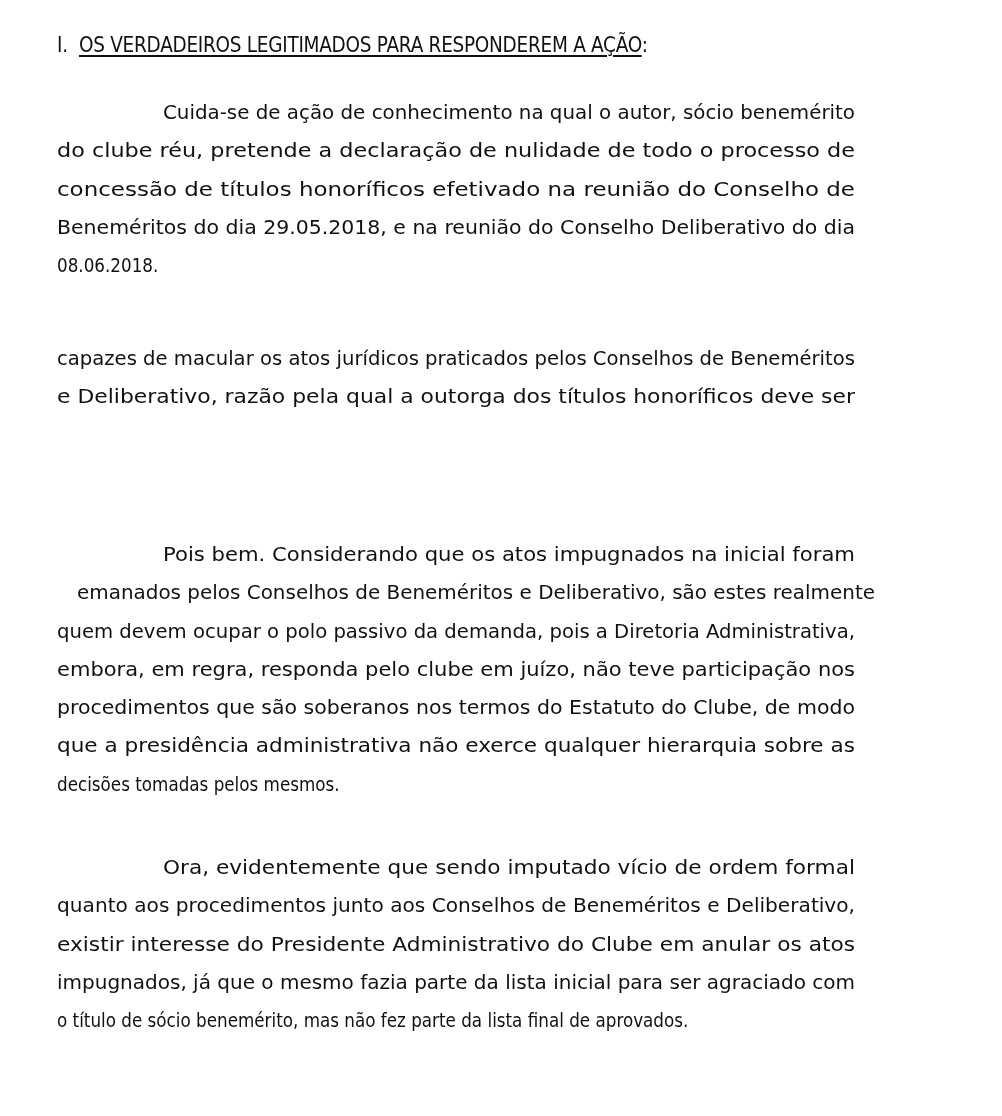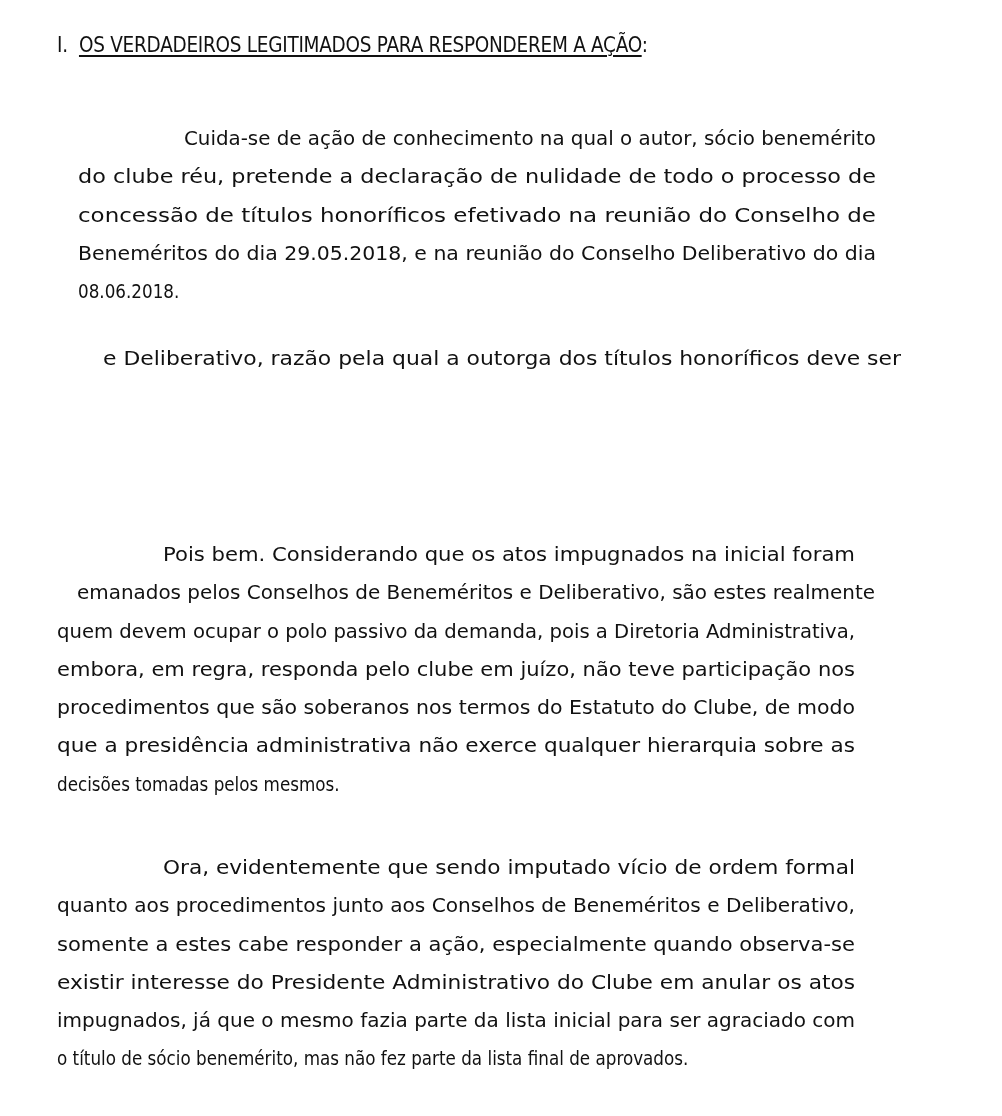--- a/index.html
+++ b/index.html
@@ -25,44 +25,44 @@
 </head>
 <body>
 
 <div class="page">
 
   <div class="heading">
     <span>I.</span>&nbsp;
     <span class="u">OS VERDADEIROS LEGITIMADOS PARA RESPONDEREM A AÇÃO</span><span>:</span>
   </div>
 
-  <div class="para" style="top:120px;margin-left:21px;">
+  <div class="para" style="top:94px;">
     <span class="line indent" style="text-align-last: left;"><span style="display: inline-block; white-space: nowrap; transform-origin: left center; transform: scaleX(1.0177);">Cuida-se de ação de conhecimento na qual o autor, sócio benemérito</span></span>
     <span class="line" style="text-align-last: left;"><span style="display: inline-block; white-space: nowrap; transform-origin: left center; transform: scaleX(1.1448);">do clube réu, pretende a declaração de nulidade de todo o processo de</span></span>
     <span class="line" style="text-align-last: left;"><span style="display: inline-block; white-space: nowrap; transform-origin: left center; transform: scaleX(1.1772);">concessão de títulos honoríficos efetivado na reunião do Conselho de</span></span>
     <span class="line" style="text-align-last: left;"><span style="display: inline-block; white-space: nowrap; transform-origin: left center; transform: scaleX(1.049);">Beneméritos do dia 29.05.2018, e na reunião do Conselho Deliberativo do dia</span></span>
     <span class="line last" style="text-align-last: left;"><span style="display: inline-block; white-space: nowrap; transform-origin: left center; transform: scaleX(0.86);">08.06.2018.</span></span>
   </div>
 
   <div class="para" style="top:340px;">
-    <span class="line" style="text-align-last: left; margin-left: 46px;"><span style="display: inline-block; white-space: nowrap; transform-origin: left center; transform: scaleX(1.1222);">e Deliberativo, razão pela qual a outorga dos títulos honoríficos deve ser</span></span>
+    <span class="line" style="text-align-last: left;"><span style="display: inline-block; white-space: nowrap; transform-origin: left center; transform: scaleX(1.0058);">capazes de macular os atos jurídicos praticados pelos Conselhos de Beneméritos</span></span>
+    <span class="line" style="text-align-last: left;"><span style="display: inline-block; white-space: nowrap; transform-origin: left center; transform: scaleX(1.1222);">e Deliberativo, razão pela qual a outorga dos títulos honoríficos deve ser</span></span>
   </div>
 
   <div class="para" style="top:536px;">
     <span class="line indent" style="text-align-last: left;"><span style="display: inline-block; white-space: nowrap; transform-origin: left center; transform: scaleX(1.0846);">Pois bem. Considerando que os atos impugnados na inicial foram</span></span>
     <span class="line" style="text-align-last: left; margin-left: 20px;"><span style="display: inline-block; white-space: nowrap; transform-origin: left center; transform: scaleX(1.0225);">emanados pelos Conselhos de Beneméritos e Deliberativo, são estes realmente</span></span>
     <span class="line" style="text-align-last: left;"><span style="display: inline-block; white-space: nowrap; transform-origin: left center; transform: scaleX(1.0066);">quem devem ocupar o polo passivo da demanda, pois a Diretoria Administrativa,</span></span>
     <span class="line" style="text-align-last: left;"><span style="display: inline-block; white-space: nowrap; transform-origin: left center; transform: scaleX(1.0769);">embora, em regra, responda pelo clube em juízo, não teve participação nos</span></span>
     <span class="line" style="text-align-last: left;"><span style="display: inline-block; white-space: nowrap; transform-origin: left center; transform: scaleX(1.0499);">procedimentos que são soberanos nos termos do Estatuto do Clube, de modo</span></span>
     <span class="line" style="text-align-last: left;"><span style="display: inline-block; white-space: nowrap; transform-origin: left center; transform: scaleX(1.1062);">que a presidência administrativa não exerce qualquer hierarquia sobre as</span></span>
     <span class="line last" style="text-align-last: left;"><span style="display: inline-block; white-space: nowrap; transform-origin: left center; transform: scaleX(0.86);">decisões tomadas pelos mesmos.</span></span>
   </div>
 
   <div class="para" style="top:849px;">
     <span class="line indent" style="text-align-last: left;"><span style="display: inline-block; white-space: nowrap; transform-origin: left center; transform: scaleX(1.1103);">Ora, evidentemente que sendo imputado vício de ordem formal</span></span>
     <span class="line" style="text-align-last: left;"><span style="display: inline-block; white-space: nowrap; transform-origin: left center; transform: scaleX(1.0326);">quanto aos procedimentos junto aos Conselhos de Beneméritos e Deliberativo,</span></span>
-    <span class="line" style="text-align-last: left;"><span style="display: inline-block; white-space: nowrap; transform-origin: left center; transform: scaleX(1.08);">somente a estes cabe responder a ação, especialmente quando observa-se</span></span>
     <span class="line ul" style="text-align-last: left;"><span style="display: inline-block; white-space: nowrap; transform-origin: left center; transform: scaleX(1.1127);">existir interesse do Presidente Administrativo do Clube em anular os atos</span></span>
     <span class="line ul" style="text-align-last: left;"><span style="display: inline-block; white-space: nowrap; transform-origin: left center; transform: scaleX(1.0257);">impugnados, já que o mesmo fazia parte da lista inicial para ser agraciado com</span></span>
     <span class="line ul last" style="text-align-last: left;"><span style="display: inline-block; white-space: nowrap; transform-origin: left center; transform: scaleX(0.86);">o título de sócio benemérito, mas não fez parte da lista final de aprovados.</span></span>
   </div>
 
 </div>
 
 </body></html>

